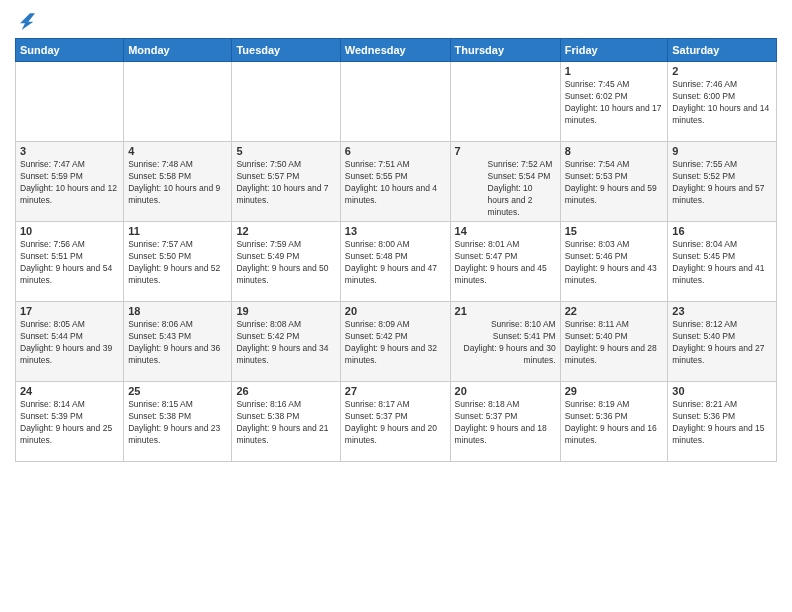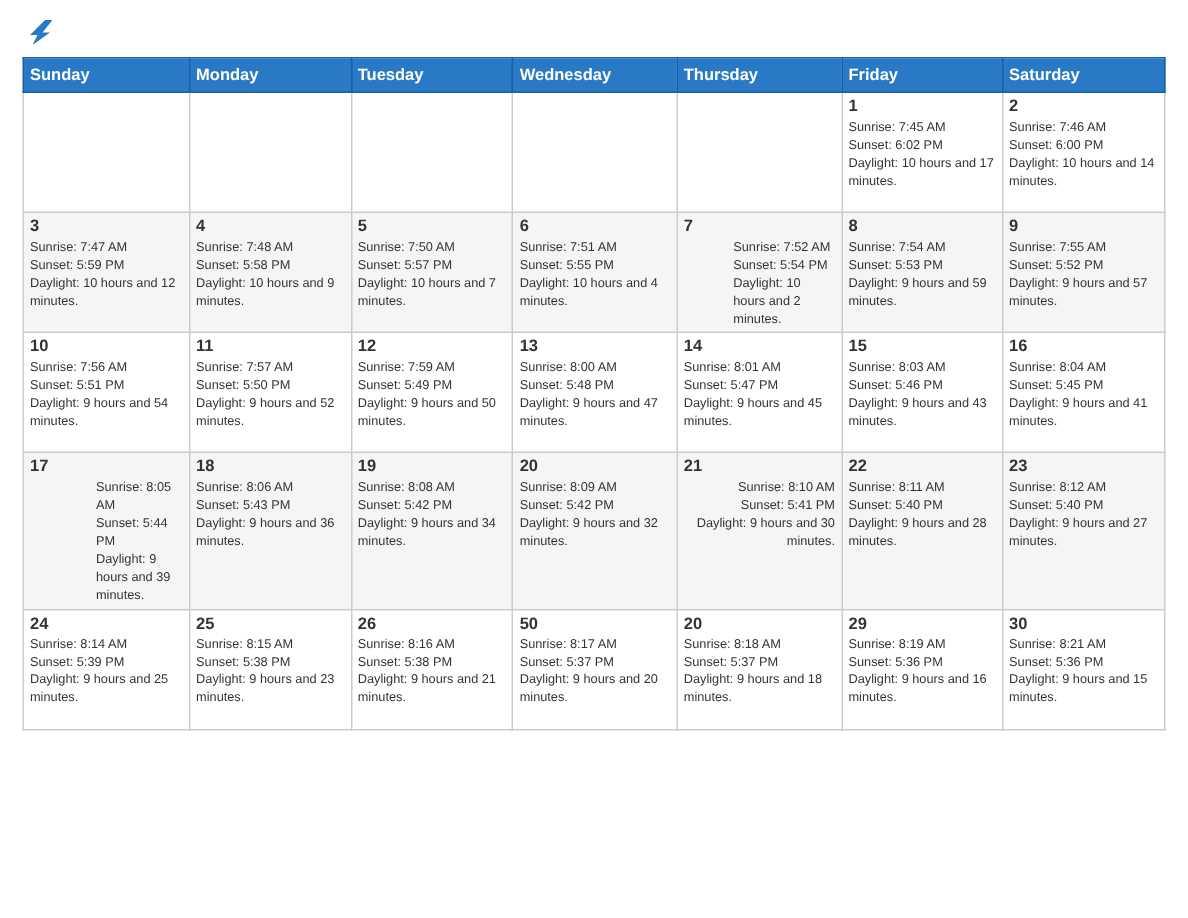--- a/index.html
+++ b/index.html
@@ -186,21 +186,21 @@
           <td>
             <span class="day-number">16</span>
             <div class="day-info" style="white-space: pre-line;">Sunrise: 8:04 AM
 Sunset: 5:45 PM
 Daylight: 9 hours and 41 minutes.</div>
           </td>
         </tr>
         <tr>
           <td>
             <span class="day-number">17</span>
-            <div class="day-info" style="white-space: pre-line; margin-left: 44px;">Sunrise: 8:05 AM
+            <div class="day-info" style="white-space: pre-line;">Sunrise: 8:05 AM
 Sunset: 5:44 PM
 Daylight: 9 hours and 39 minutes.</div>
           </td>
           <td>
             <span class="day-number">18</span>
             <div class="day-info" style="white-space: pre-line;">Sunrise: 8:06 AM
 Sunset: 5:43 PM
 Daylight: 9 hours and 36 minutes.</div>
           </td>
           <td>
@@ -247,21 +247,21 @@
 Sunset: 5:38 PM
 Daylight: 9 hours and 23 minutes.</div>
           </td>
           <td>
             <span class="day-number">26</span>
             <div class="day-info" style="white-space: pre-line;">Sunrise: 8:16 AM
 Sunset: 5:38 PM
 Daylight: 9 hours and 21 minutes.</div>
           </td>
           <td>
-            <span class="day-number">50</span>
+            <span class="day-number">27</span>
             <div class="day-info" style="white-space: pre-line;">Sunrise: 8:17 AM
 Sunset: 5:37 PM
 Daylight: 9 hours and 20 minutes.</div>
           </td>
           <td>
             <span class="day-number">20</span>
             <div class="day-info" style="white-space: pre-line;">Sunrise: 8:18 AM
 Sunset: 5:37 PM
 Daylight: 9 hours and 18 minutes.</div>
           </td>

